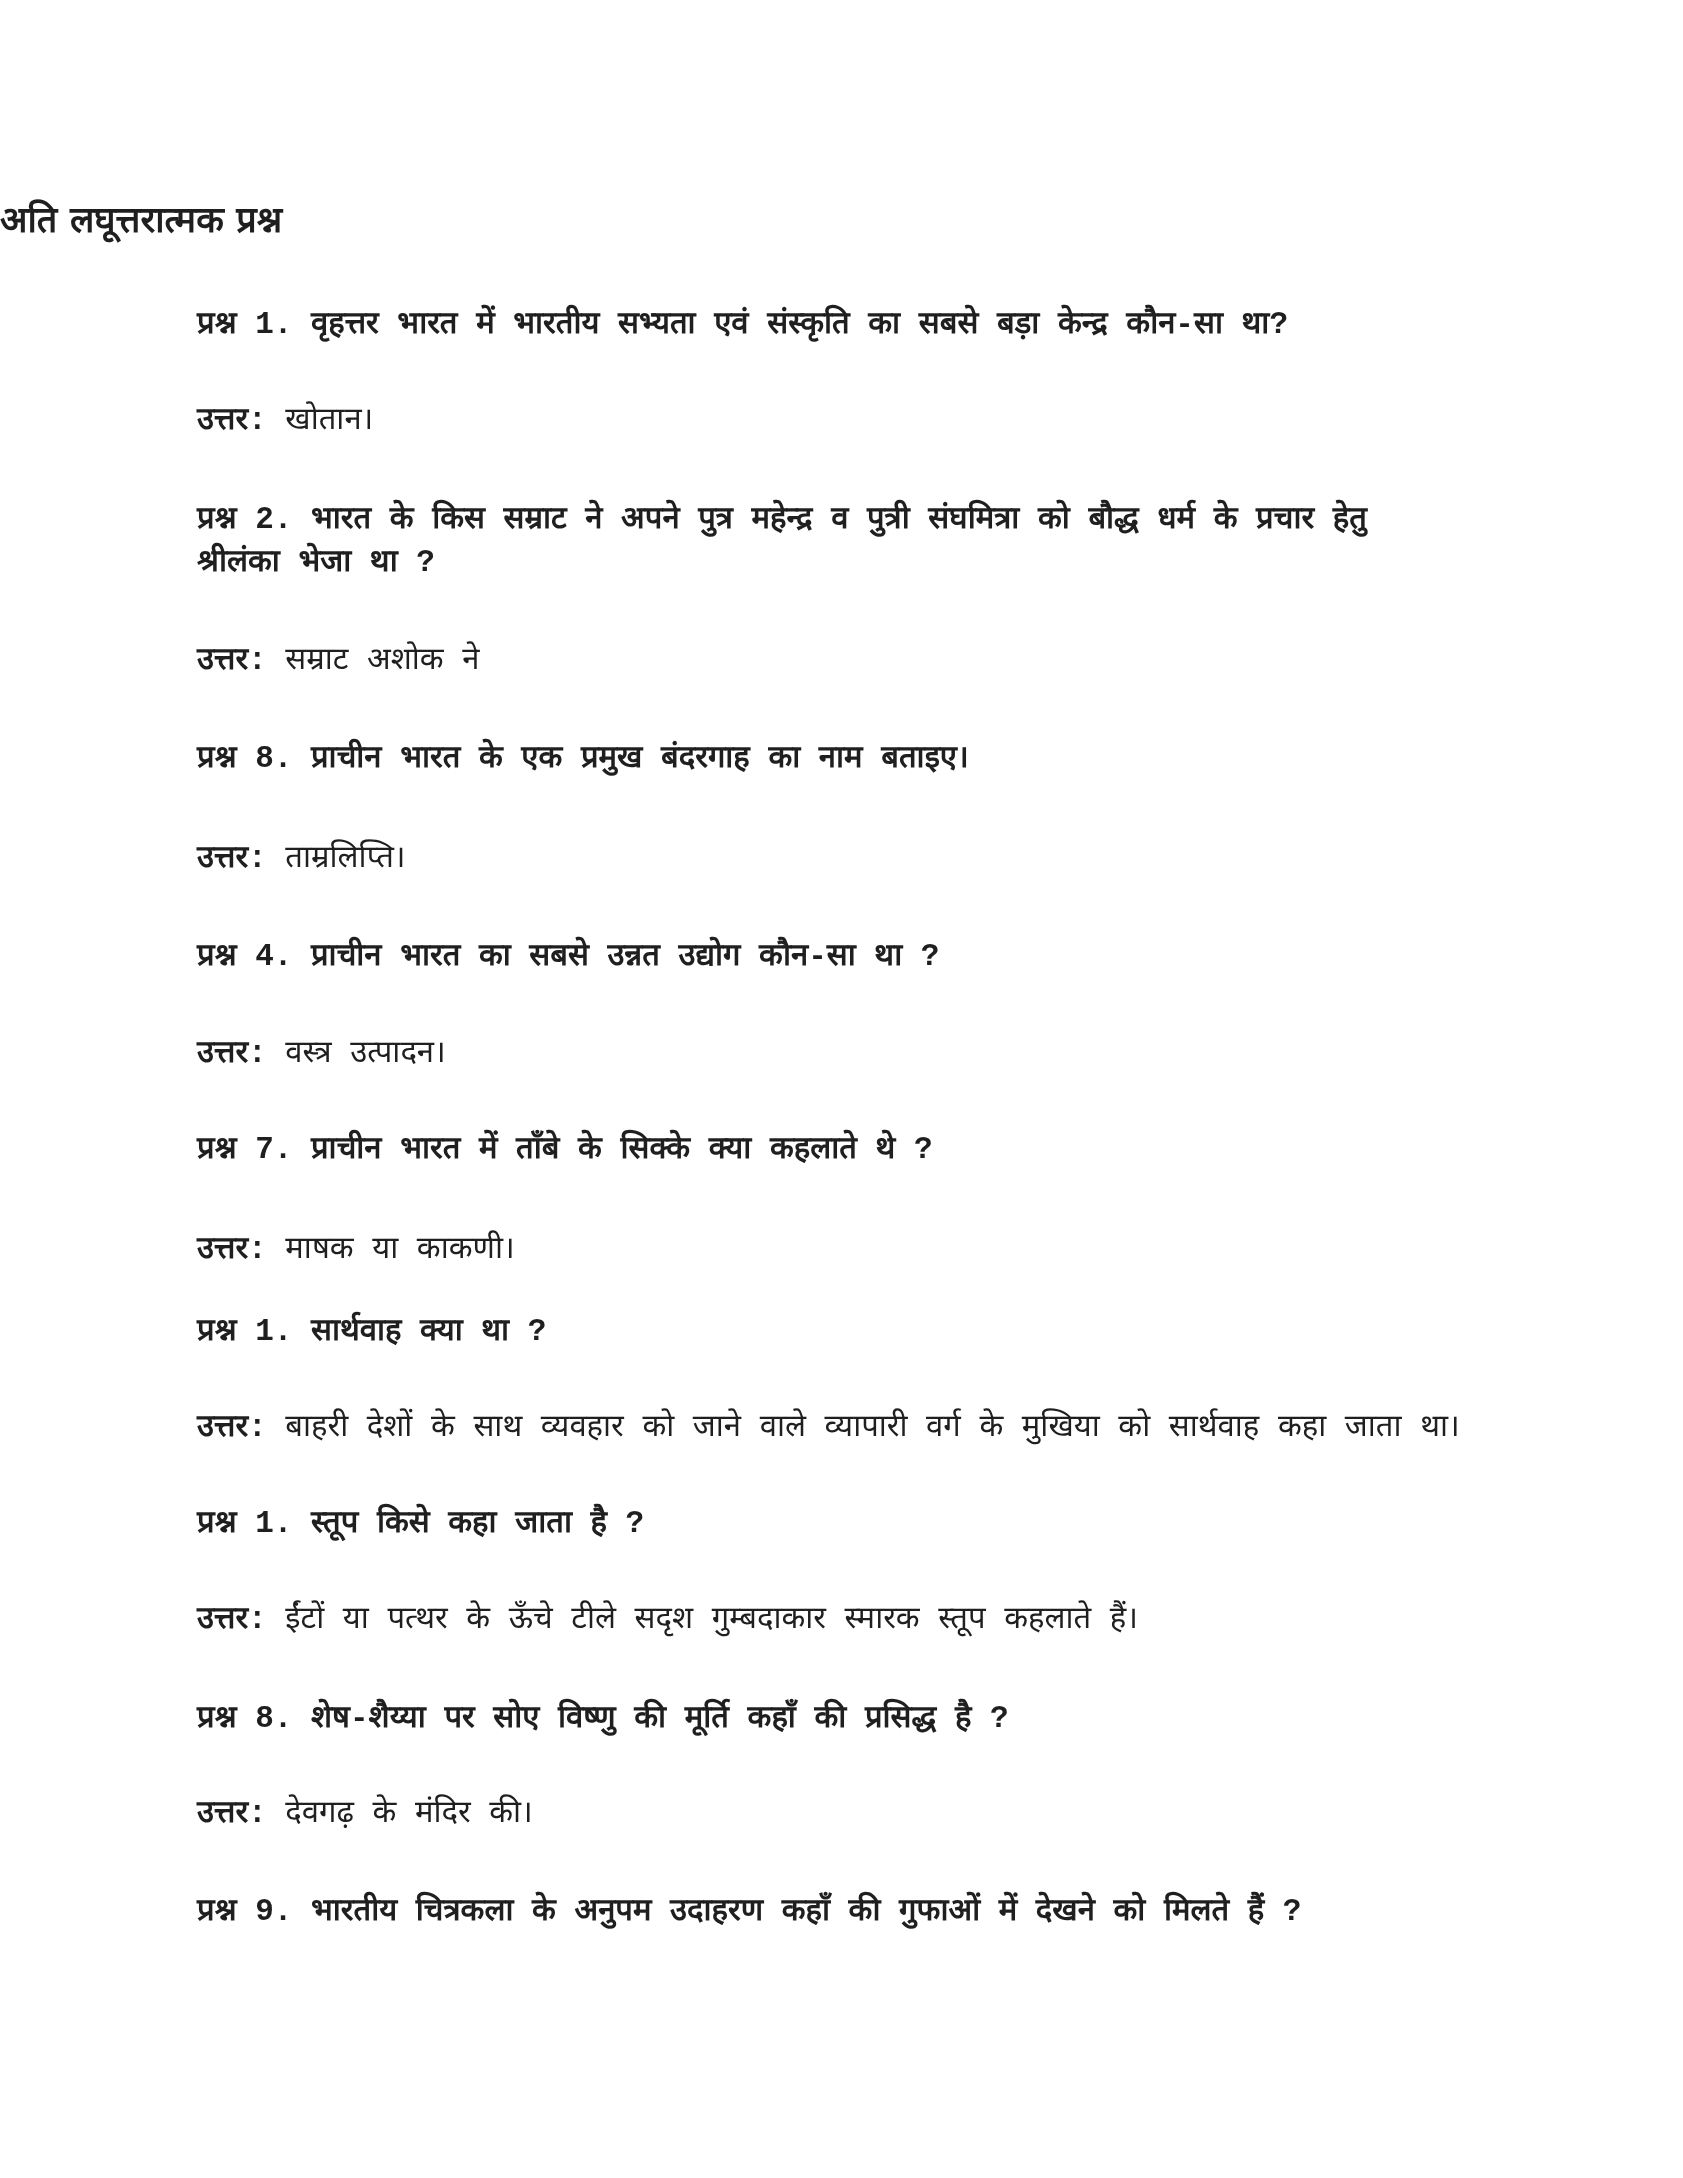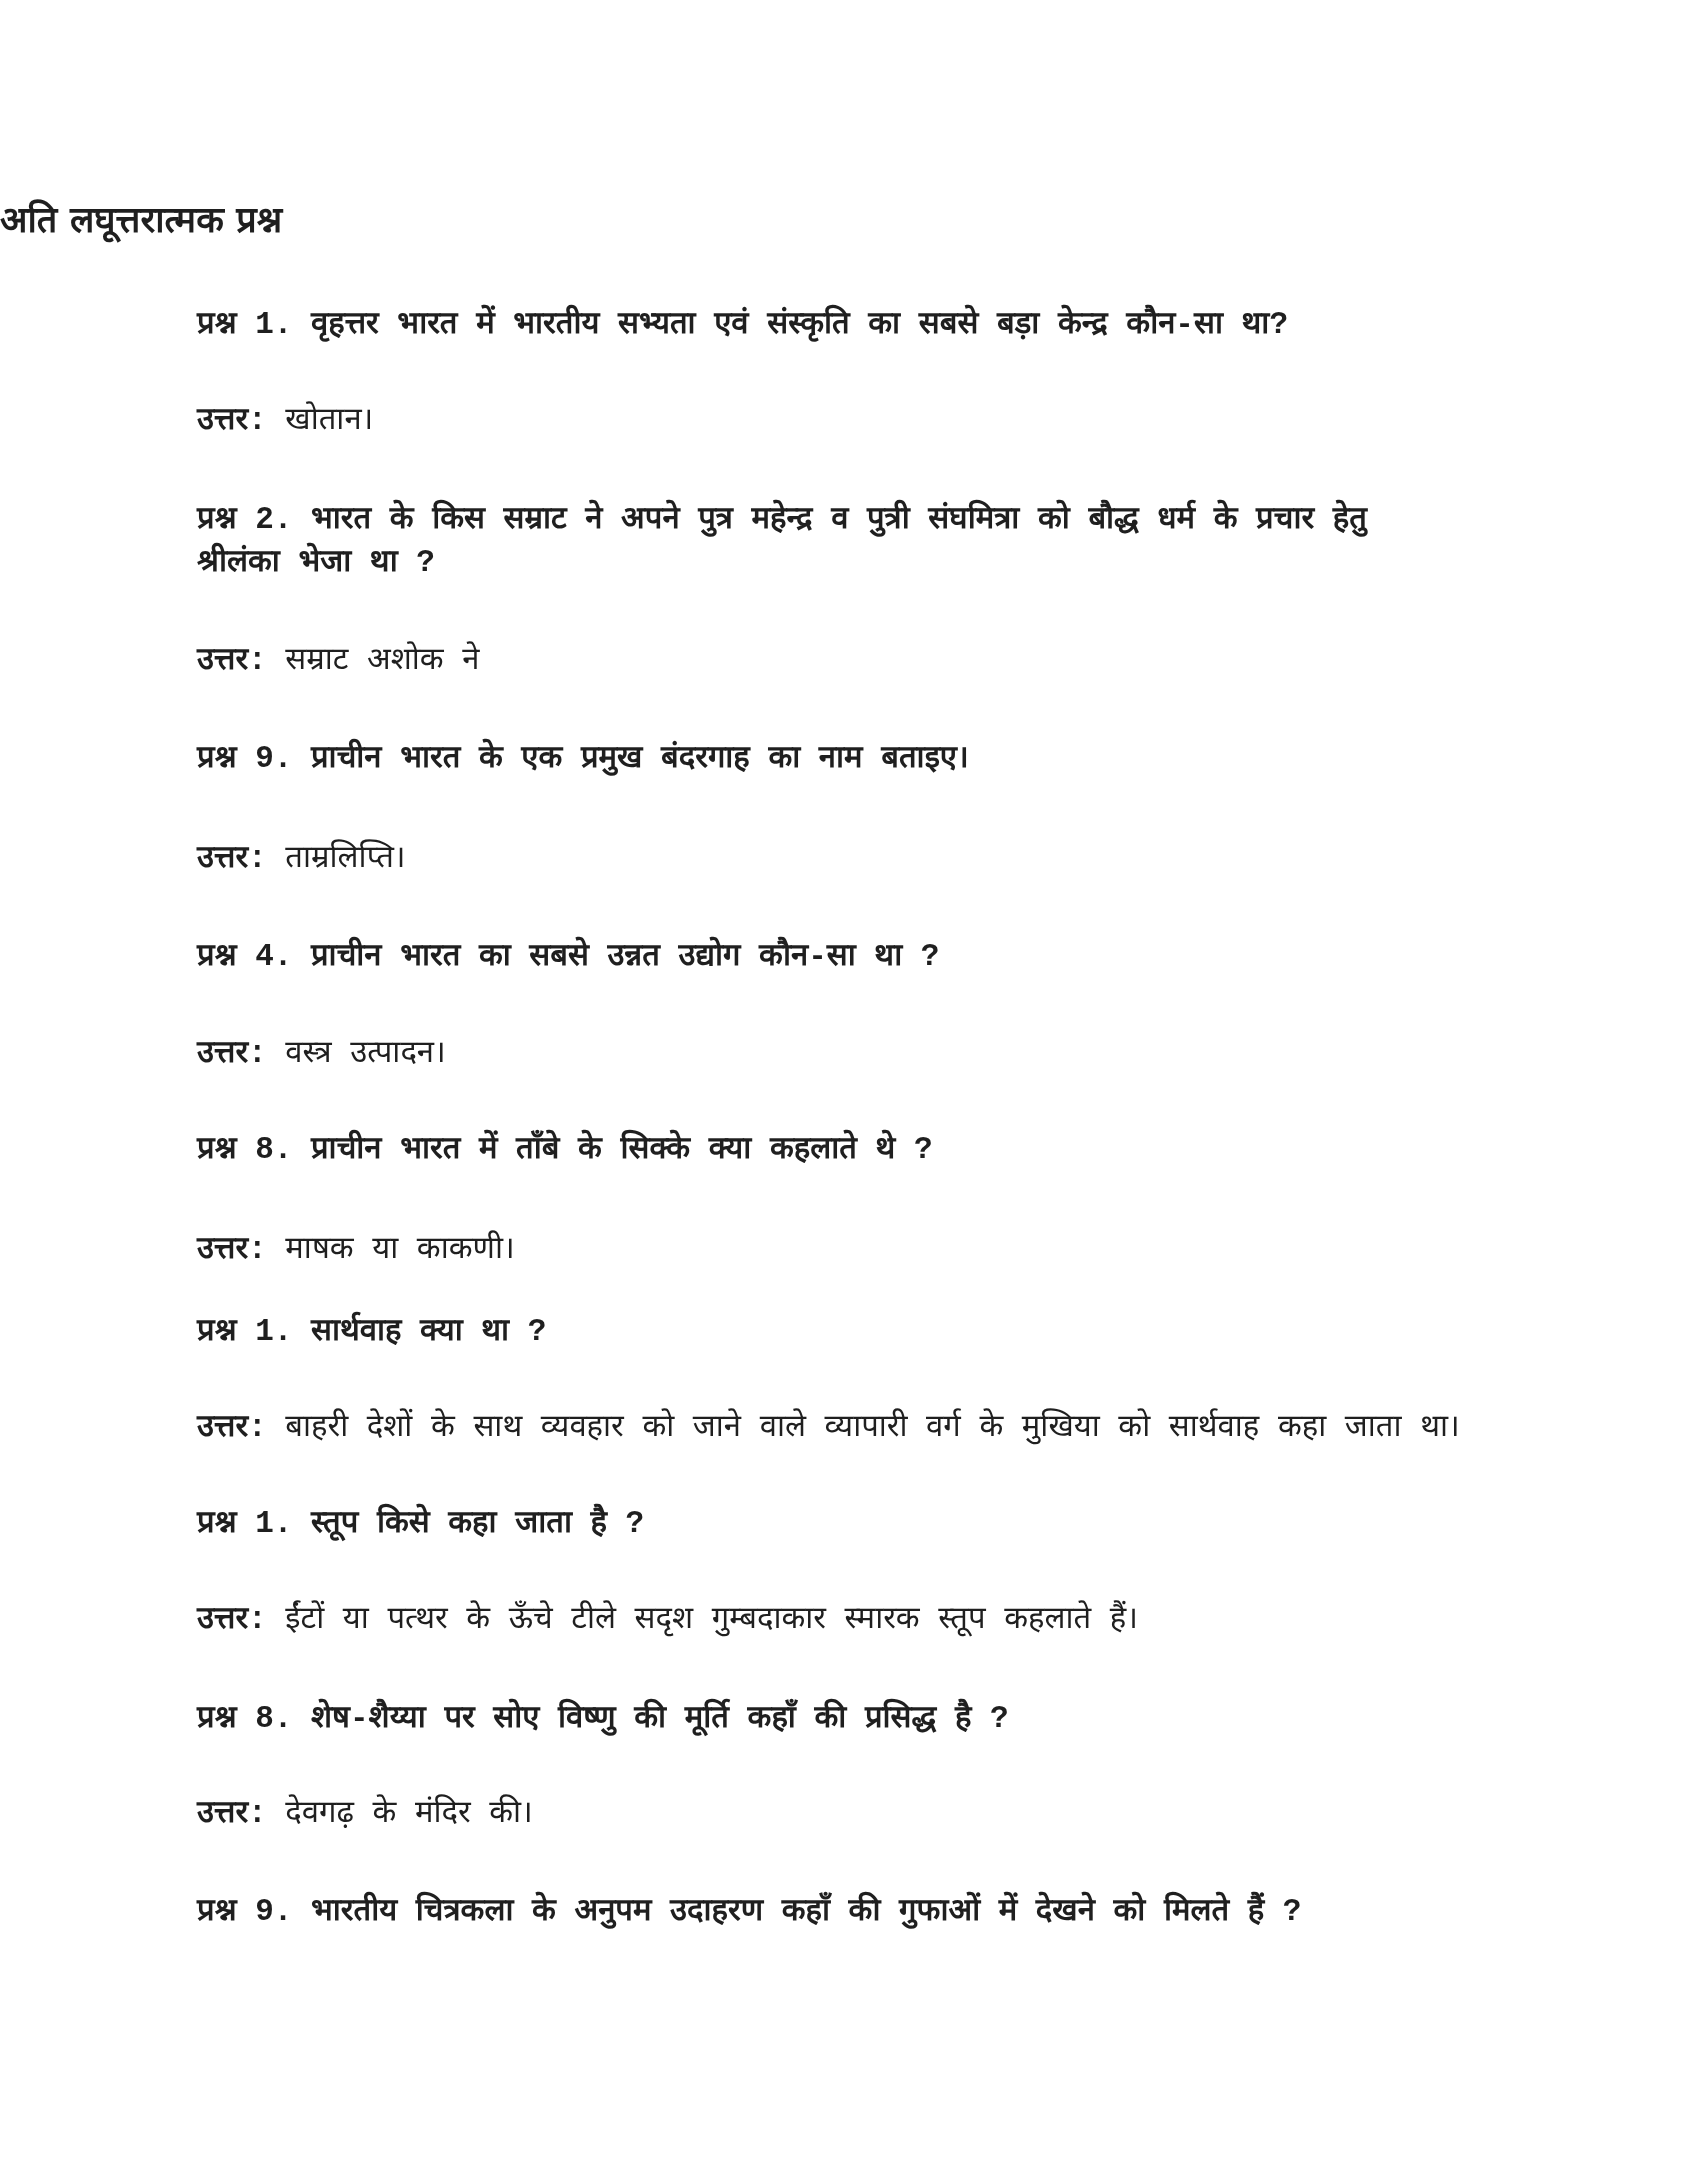--- a/index.html
+++ b/index.html
@@ -23,33 +23,33 @@
     <span class="lbl">उत्तर:</span>
     <span class="txt">खोतान।</span>
   </div>
 
   <div class="block q" style="top:498px;width:1228px">प्रश्न 2. भारत के किस सम्राट ने अपने पुत्र महेन्द्र व पुत्री संघमित्रा को बौद्ध धर्म के प्रचार हेतु श्रीलंका भेजा था ?</div>
   <div class="block a" style="top:639px">
     <span class="lbl">उत्तर:</span>
     <span class="txt">सम्राट अशोक ने</span>
   </div>
 
-  <div class="block q" style="top:737px">प्रश्न 9. प्राचीन भारत के एक प्रमुख बंदरगाह का नाम बताइए।</div>
+  <div class="block q" style="top:737px">प्रश्न 8. प्राचीन भारत के एक प्रमुख बंदरगाह का नाम बताइए।</div>
   <div class="block a" style="top:837px">
     <span class="lbl">उत्तर:</span>
     <span class="txt">ताम्रलिप्ति।</span>
   </div>
 
   <div class="block q" style="top:935px">प्रश्न 4. प्राचीन भारत का सबसे उन्नत उद्योग कौन-सा था ?</div>
   <div class="block a" style="top:1032px">
     <span class="lbl">उत्तर:</span>
     <span class="txt">वस्त्र उत्पादन।</span>
   </div>
 
-  <div class="block q" style="top:1128px">प्रश्न 8. प्राचीन भारत में ताँबे के सिक्के क्या कहलाते थे ?</div>
+  <div class="block q" style="top:1128px">प्रश्न 7. प्राचीन भारत में ताँबे के सिक्के क्या कहलाते थे ?</div>
   <div class="block a" style="top:1228px">
     <span class="lbl">उत्तर:</span>
     <span class="txt">माषक या काकणी।</span>
   </div>
 
   <div class="block q" style="top:1310px">प्रश्न 1. सार्थवाह क्या था ?</div>
   <div class="block a" style="top:1406px;width:1386px">
     <span class="lbl">उत्तर:</span>
     <span class="txt">बाहरी देशों के साथ व्यवहार को जाने वाले व्यापारी वर्ग के मुखिया को सार्थवाह कहा जाता था।</span>
   </div>

